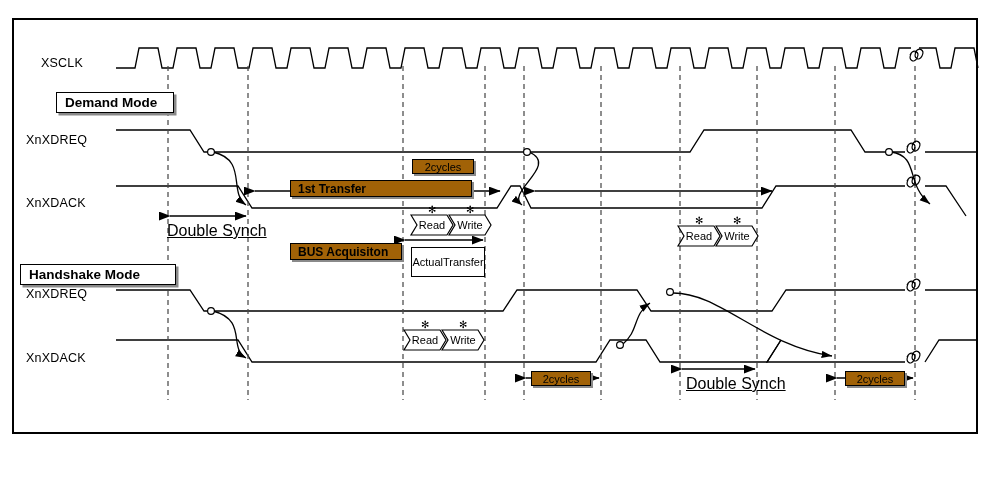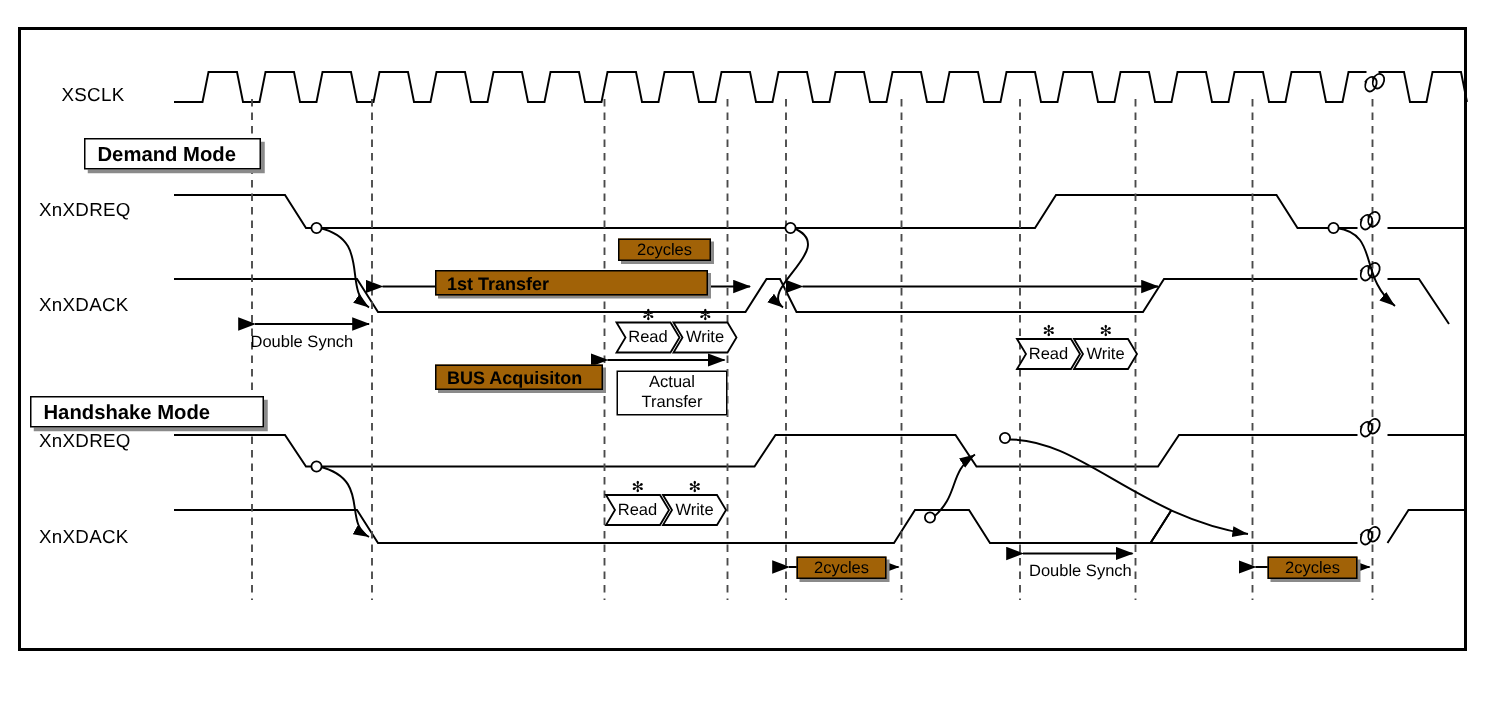--- a/index.html
+++ b/index.html
@@ -32,27 +32,27 @@
     font-size:11px;color:#000;display:flex;align-items:center;
     box-sizing:border-box;box-shadow:2px 2px 0 0 #8a8a8a;
   }
   .tag-box.bold{font-weight:bold;font-size:12px;padding-left:7px;}
   .tag-box.center{justify-content:center;}
 
   
   .plain-box{
     position:absolute;border:1px solid #000;background:#fff;
     font-size:11px;color:#000;text-align:center;box-sizing:border-box;
-    display:flex;flex-direction:column;align-items:center;justify-content:center;
+    display:flex;flex-direction:row;align-items:center;justify-content:center;
     line-height:1.15;
   }
 
   
   .free-text{
-    position:absolute;font-size:11px;color:#000;white-space:nowrap;
+    position:absolute;font-size:16px;color:#000;white-space:nowrap;text-decoration:underline;
   }
 
   
   .hexo{position:absolute;}
   .hexo .lbl{
     position:absolute;left:0;top:0;width:100%;height:100%;
     display:flex;align-items:center;justify-content:center;
     font-size:11px;color:#000;
   }
   .ast{position:absolute;font-size:10px;color:#000;}

